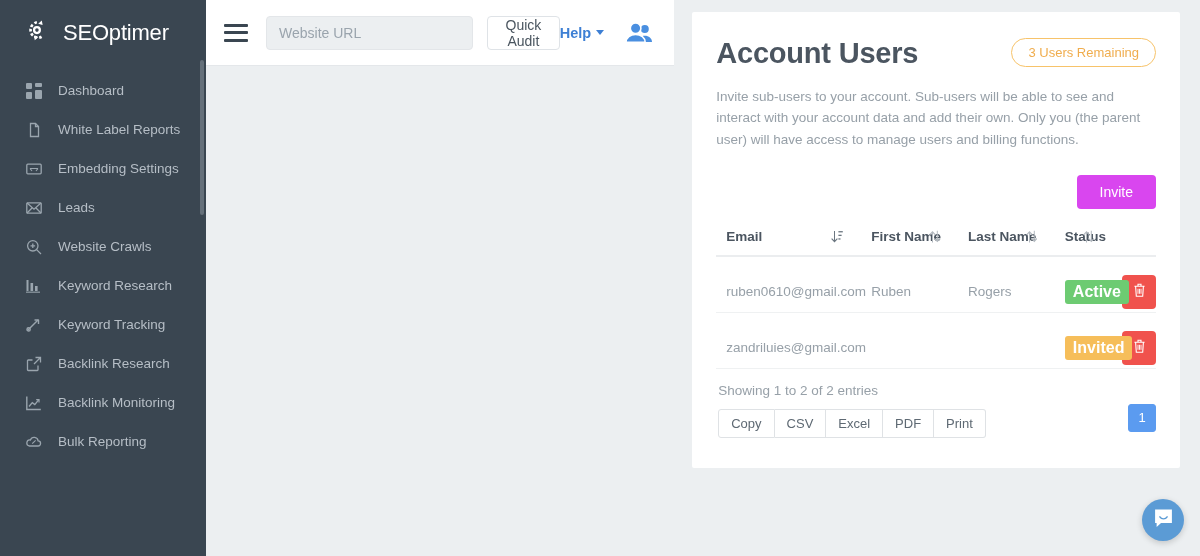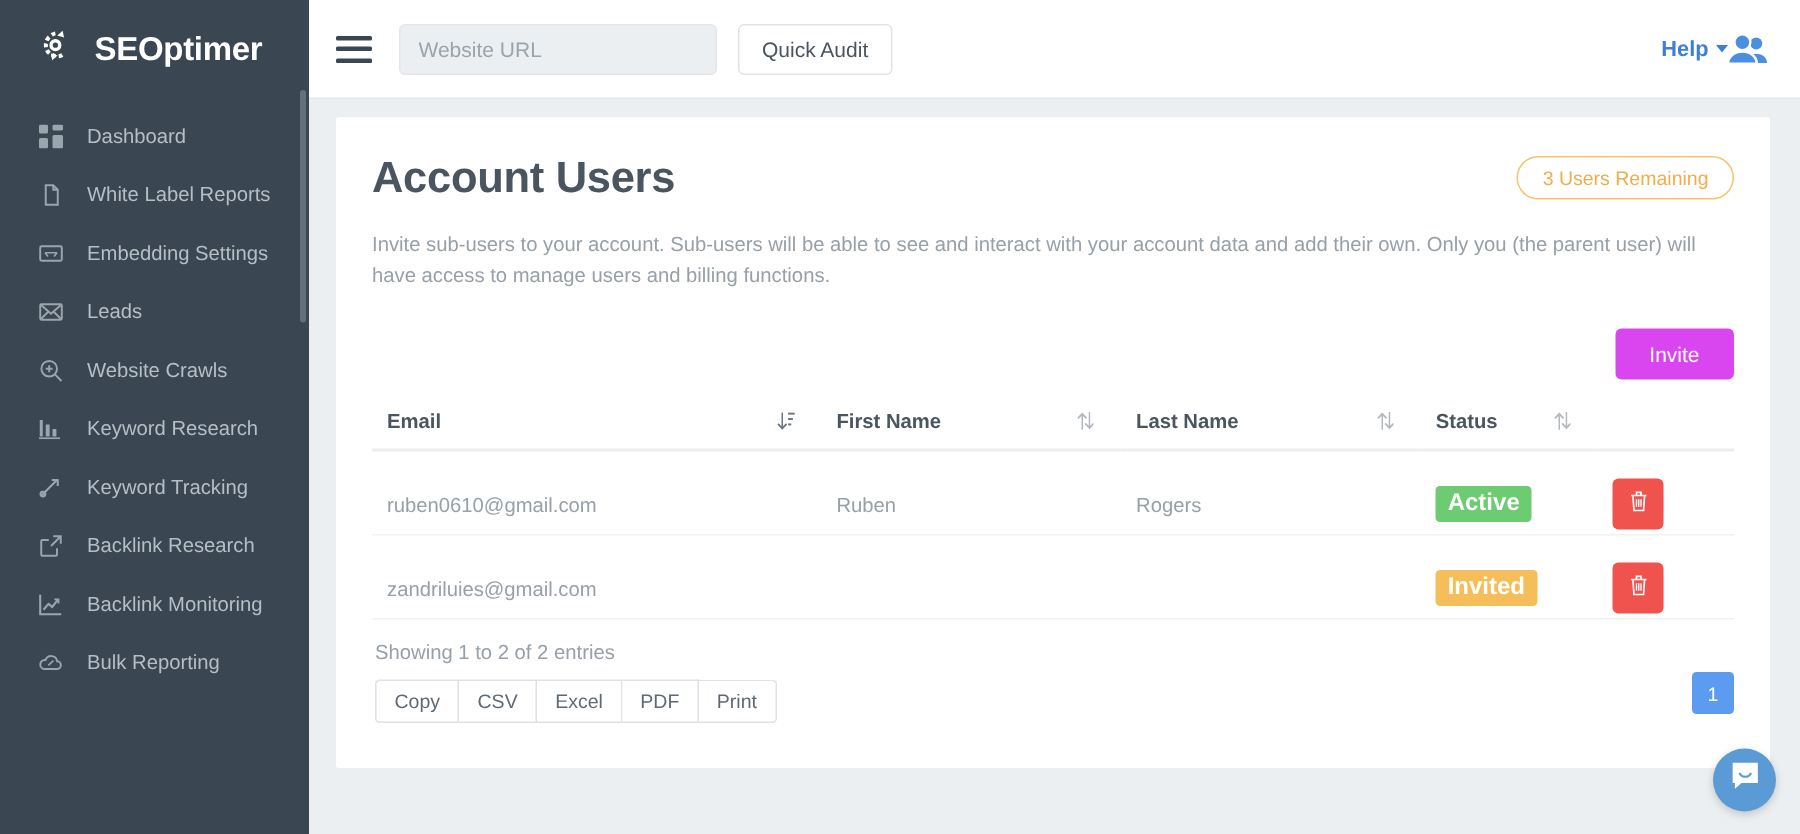--- a/index.html
+++ b/index.html
@@ -30,21 +30,21 @@
     height: 66px;
     display: flex;
     align-items: center;
     padding-left: 24px;
     gap: 9px;
   }
   .logo-mark { width: 30px; height: 30px; flex: 0 0 30px; }
   .logo-text {
     color: #ffffff;
     font-size: 22px;
-    font-weight: bold;
+    font-weight: normal;
     letter-spacing: -0.2px;
     white-space: nowrap;
   }
   .nav { padding-top: 5px; }
   .nav-item {
     display: flex;
     align-items: center;
     height: 39px;
     padding-left: 25px;
     gap: 15px;
@@ -70,21 +70,21 @@
     border-radius: 2px;
   }
 
   
   .main {
     flex: 1;
     position: relative;
     height: 556px;
     background: #eceff1;
     display: flex;
-    flex-direction: column;
+    flex-direction: row;
     overflow: hidden;
   }
   .topbar {
     height: 66px;
     flex: 0 0 66px;
     background: #ffffff;
     display: flex;
     align-items: center;
     padding: 0 22px 0 18px;
     border-bottom: 1px solid #e4e7ea;
@@ -120,20 +120,21 @@
     border-radius: 4px;
     font-size: 14px;
     color: #4a555f;
     font-family: "Liberation Sans", sans-serif;
     cursor: pointer;
   }
   .top-right {
     margin-left: auto;
     display: flex;
     align-items: center;
+    gap: 22px;
     text-align: center;
   }
   .help-link {
     color: #3d7fd4;
     font-size: 14.5px;
     font-weight: bold;
     text-decoration: none;
     display: flex;
     align-items: center;
     gap: 5px;

